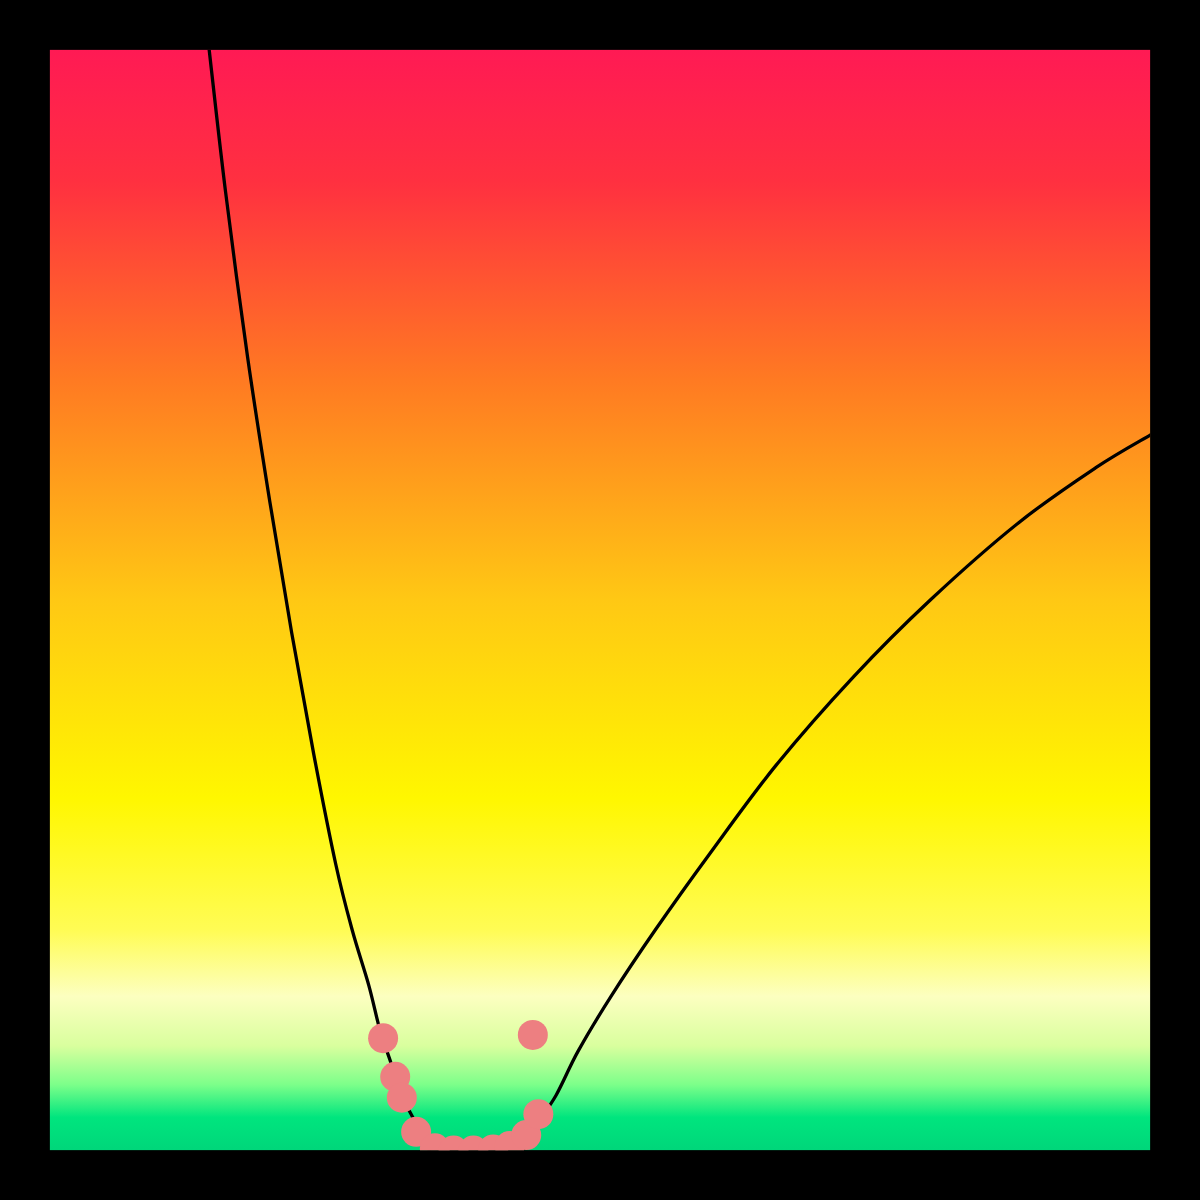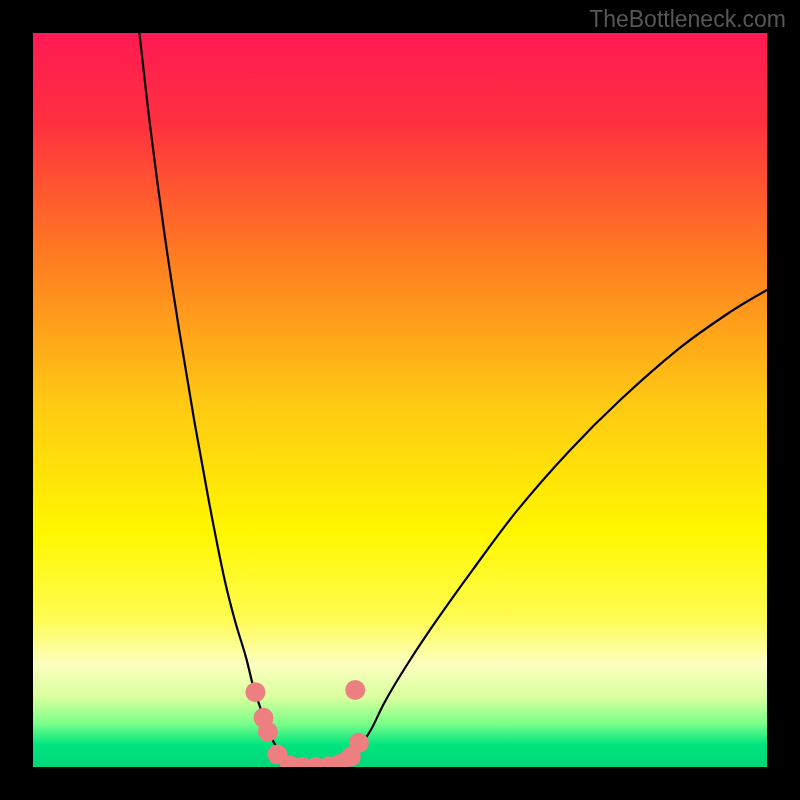--- a/index.html
+++ b/index.html
@@ -69,14 +69,13 @@
         <circle cx="256.9" cy="732.532" r="10" fill="#ed7f81"></circle>
         <circle cx="269.37800000000004" cy="734" r="10" fill="#ed7f81"></circle>
         <circle cx="282.59000000000003" cy="734" r="10" fill="#ed7f81"></circle>
         <circle cx="295.80199999999996" cy="733.2660000000001" r="10" fill="#ed7f81"></circle>
         <circle cx="306.812" cy="731.064" r="10" fill="#ed7f81"></circle>
         <circle cx="317.822" cy="723.724" r="10" fill="#ed7f81"></circle>
         <circle cx="325.896" cy="709.778" r="10" fill="#ed7f81"></circle>
         <circle cx="322.226" cy="656.9300000000001" r="10" fill="#ed7f81"></circle>
       </svg>
   </div>
-  <div class="watermark">TheBottleneck.com</div>
 </div>
 
 </body></html>

